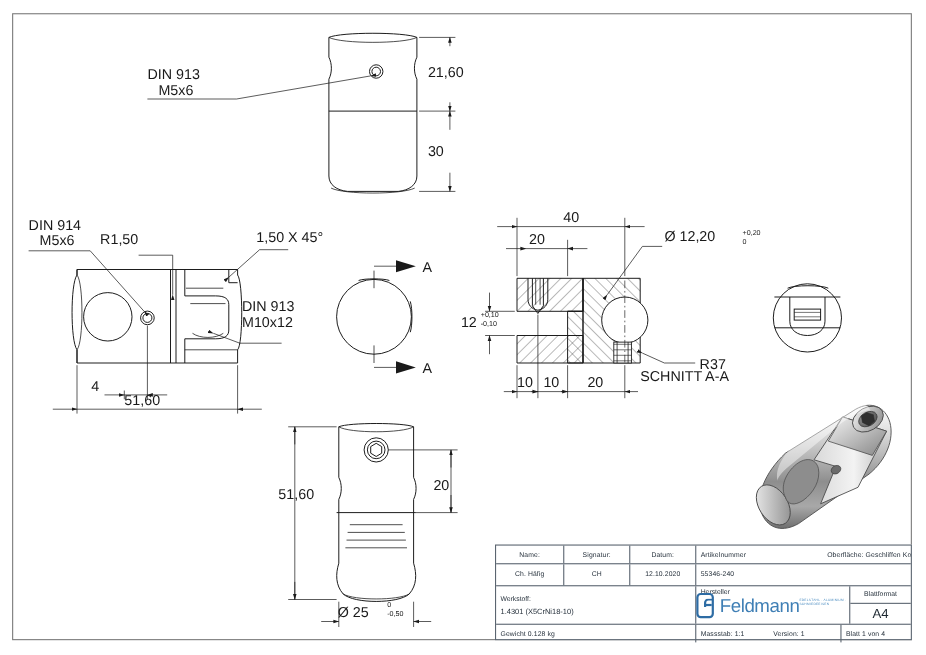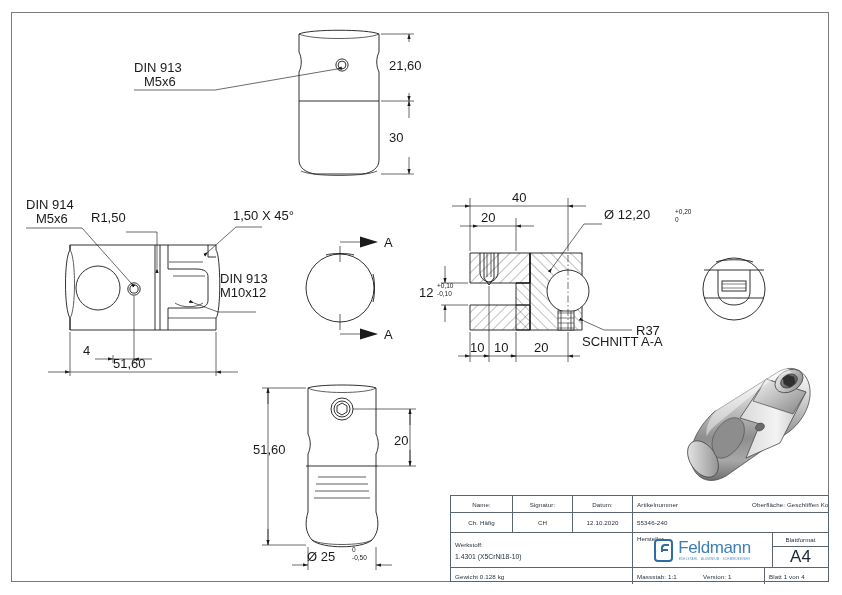--- a/index.html
+++ b/index.html
@@ -18,21 +18,21 @@
   #tblock{position:absolute;left:450px;top:495px;width:379px;height:87px;
           border:1px solid #5b6570;box-sizing:border-box;background:#fff;}
   #tblock .r{display:flex;width:100%;box-sizing:border-box;}
   #tblock .c{box-sizing:border-box;border-right:1px solid #5b6570;
              font-size:6.2px;color:#26313c;padding:2px 4px;display:flex;align-items:center;
              letter-spacing:.1px;overflow:hidden;white-space:nowrap;}
   #tblock .c:last-child{border-right:none;}
   .rowline{border-bottom:1px solid #5b6570;}
   .ctrtxt{justify-content:center;}
   .big{font-size:14px;color:#1c2730;letter-spacing:.2px;}
-  .a4{font-size:17px;color:#1c2730;}
+  .a4{font-size:12px;color:#1c2730;}
   .logo-wrap{display:flex;align-items:center;justify-content:center;gap:5px;flex:1;}
   .logo-mark{width:19px;height:23px;border:2.1px solid #2e6ca4;border-radius:4px;
              position:relative;box-sizing:border-box;}
   .logo-mark:before{content:"";position:absolute;left:4.5px;top:3px;width:6px;height:6px;
              border:2px solid #2e6ca4;border-right:none;border-bottom:none;border-radius:4px 0 0 0;}
   .logo-mark:after{content:"";position:absolute;left:4.5px;top:8.5px;width:7px;height:2px;background:#2e6ca4;}
   .logo-name{font-size:17px;color:#3f7fb5;letter-spacing:-.4px;line-height:1;}
   .logo-sub{font-size:2.9px;color:#4b8cc0;letter-spacing:.25px;margin-top:1px;}
 </style>
 </head>
@@ -355,21 +355,21 @@
       <div style="width:182px;height:34px;border-right:1px solid #5b6570;box-sizing:border-box;
                   display:flex;flex-direction:column;justify-content:center;padding:0 4px;gap:5px;">
         <div style="font-size:6.2px;color:#26313c;">Werkstoff:</div>
         <div style="font-size:6.8px;color:#26313c;">1.4301 (X5CrNi18-10)</div>
       </div>
       <div style="flex:1;height:34px;border-right:1px solid #5b6570;box-sizing:border-box;
                   position:relative;display:flex;align-items:center;">
         <div style="position:absolute;left:4px;top:2px;font-size:6.2px;color:#26313c;">Hersteller</div>
         <div class="logo-wrap">
           <div class="logo-mark"></div>
-          <div style="display:flex;flex-direction:column;align-items:center;">
+          <div style="display:flex;align-items:flex-start;">
             <div class="logo-name">Feldmann</div>
             <div class="logo-sub">EDELSTAHL · ALUMINIUM · SCHMIEDEEISEN</div>
           </div>
         </div>
       </div>
       <div style="width:55px;height:34px;box-sizing:border-box;display:flex;flex-direction:column;">
         <div style="height:15px;border-bottom:1px solid #5b6570;font-size:6.2px;color:#26313c;
                     display:flex;align-items:center;justify-content:center;">Blattformat</div>
         <div class="a4" style="flex:1;display:flex;align-items:center;justify-content:center;">A4</div>
       </div>

